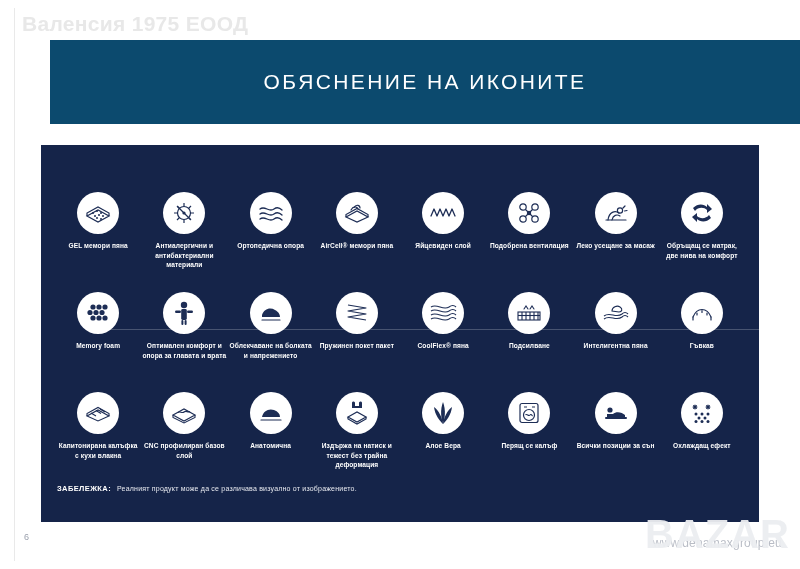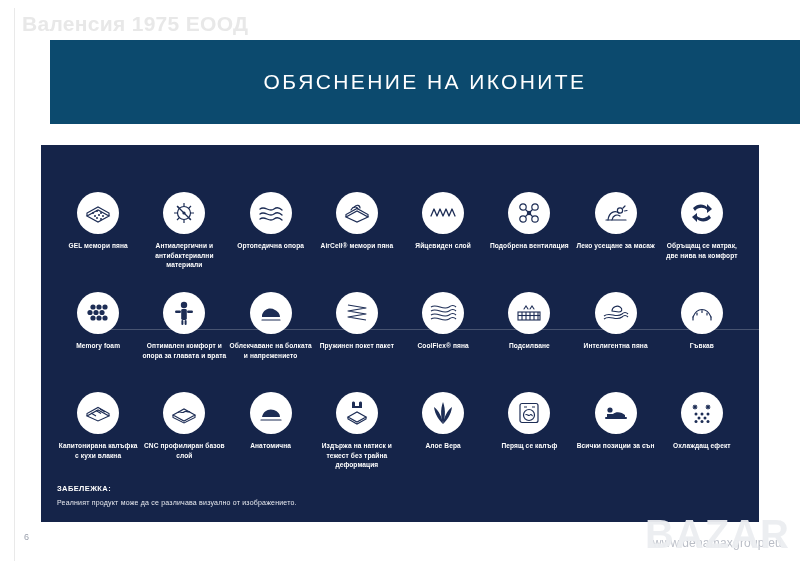--- a/index.html
+++ b/index.html
@@ -68,21 +68,21 @@
     text-align:center;
     font-weight:bold;
     letter-spacing:.1px;
     width:84px;
     word-wrap:break-word;
   }
   .row{height:96px;}
   .note{
     position:absolute;left:57px;top:484px;
     font-size:7px;color:#ffffff;letter-spacing:.2px;
-    display:flex;align-items:baseline;gap:6px;flex-direction:column;
+    display:flex;align-items:baseline;gap:6px;
   }
   .note-label{font-weight:bold;font-size:7.5px;letter-spacing:.4px;}
   .note-text{font-weight:normal;color:#e8eaf0;font-size:7px;}
 
   .page-number{
     position:absolute;left:24px;top:532px;
     font-size:9px;color:#9aa0ad;
   }
   .footer-url{
     position:absolute;right:18px;top:536px;

